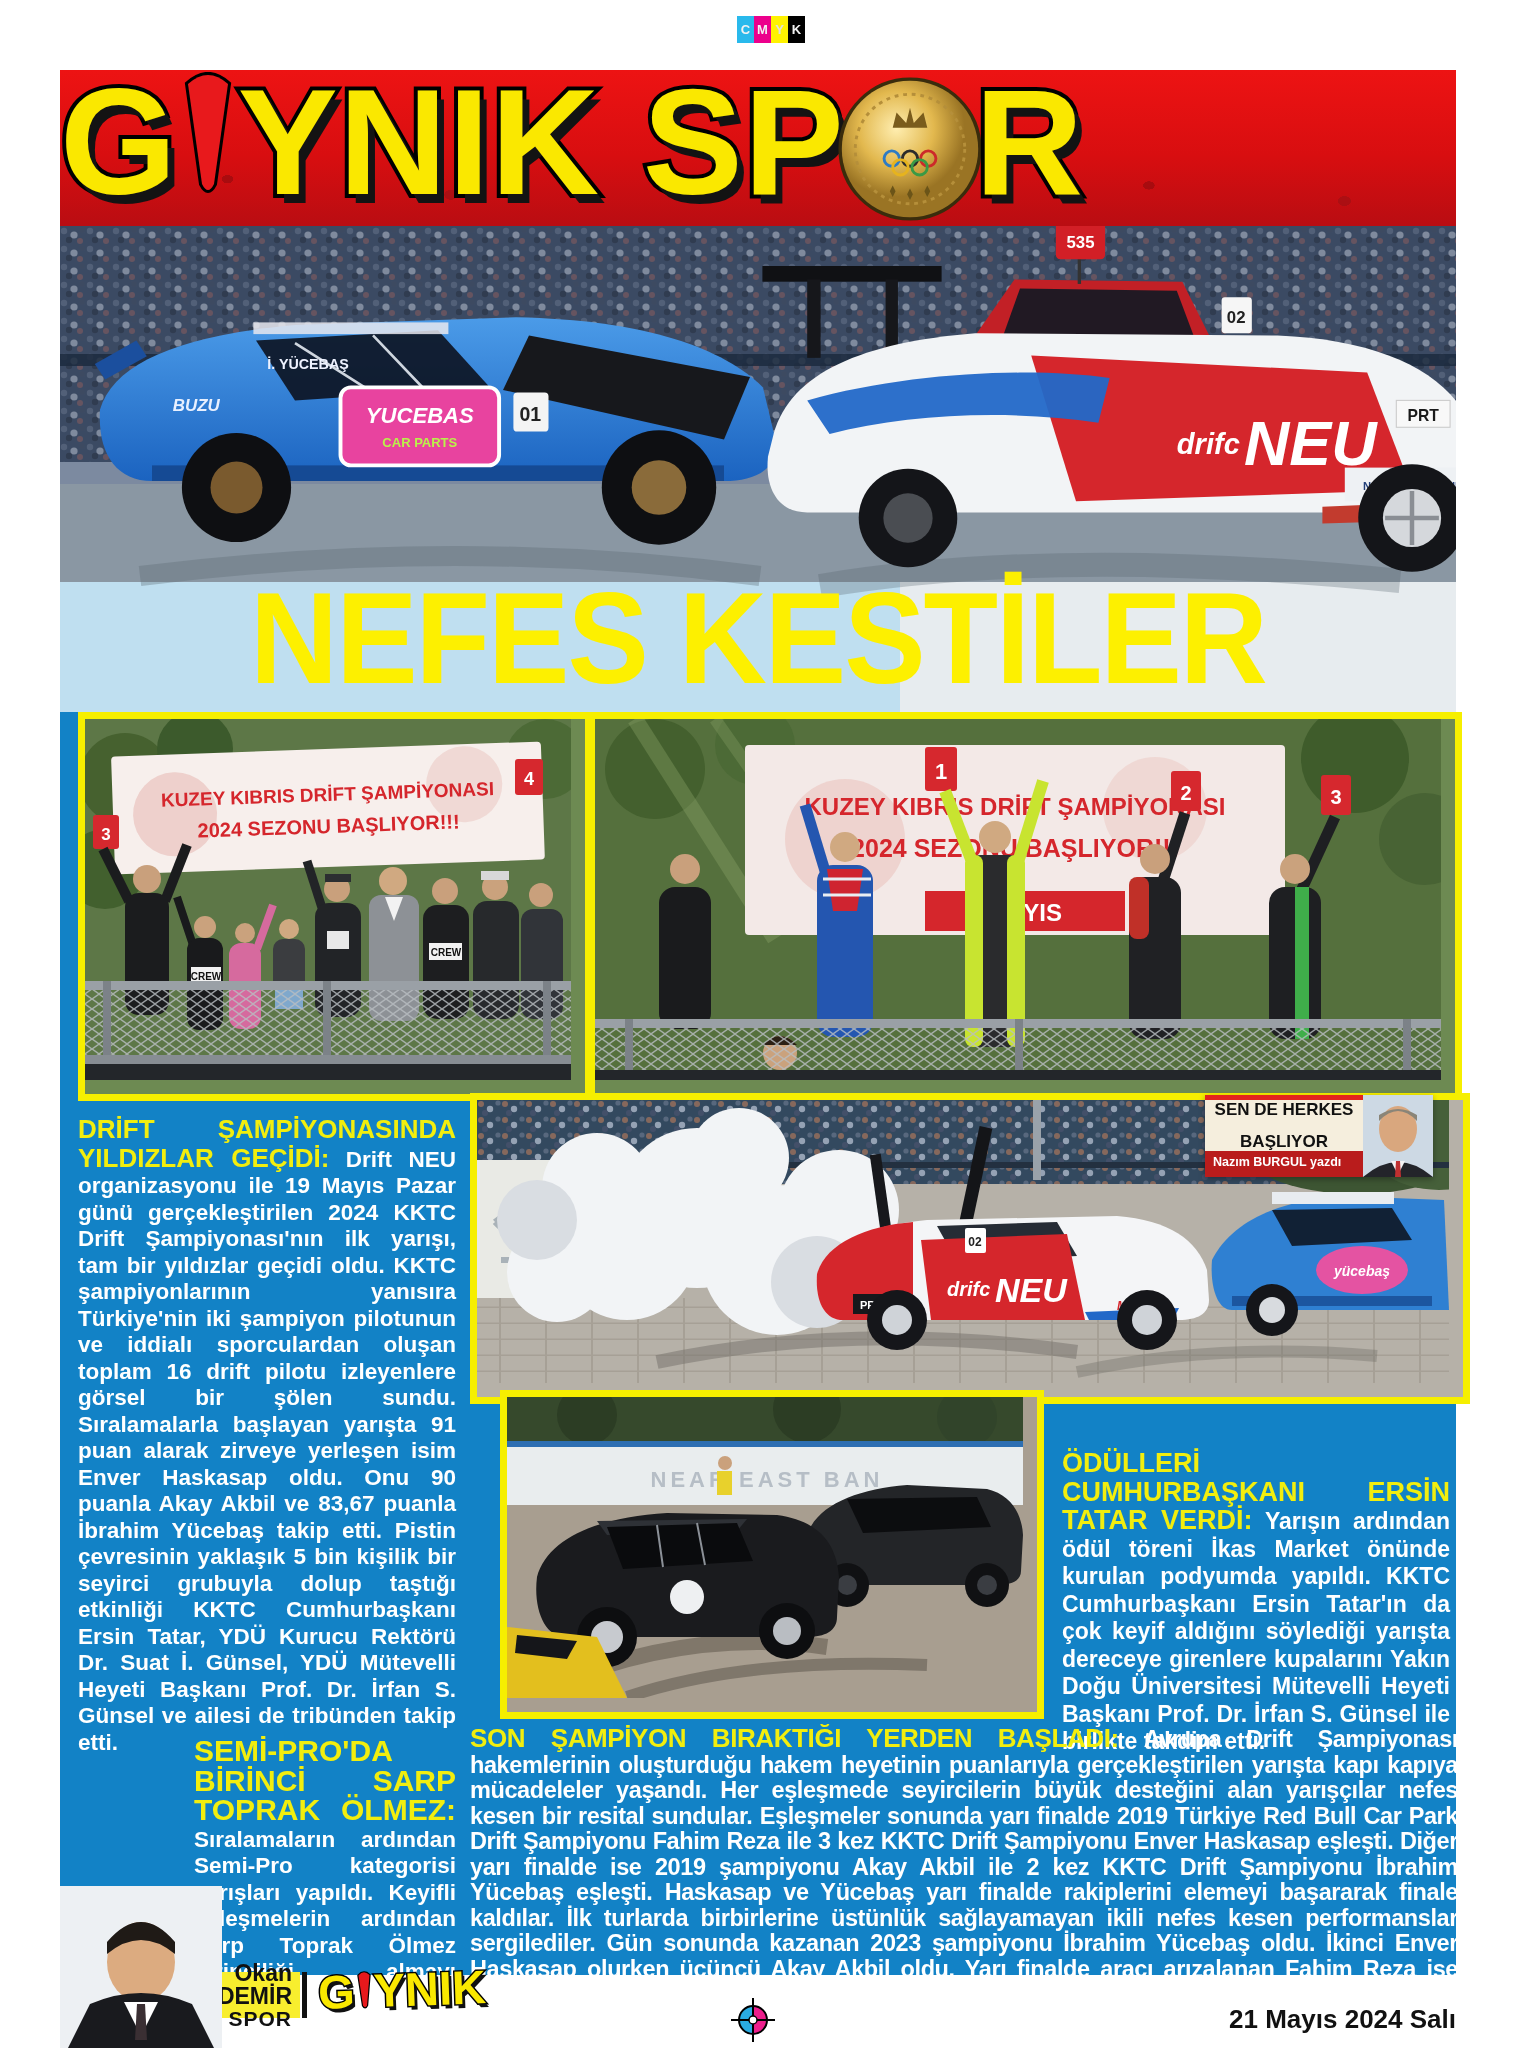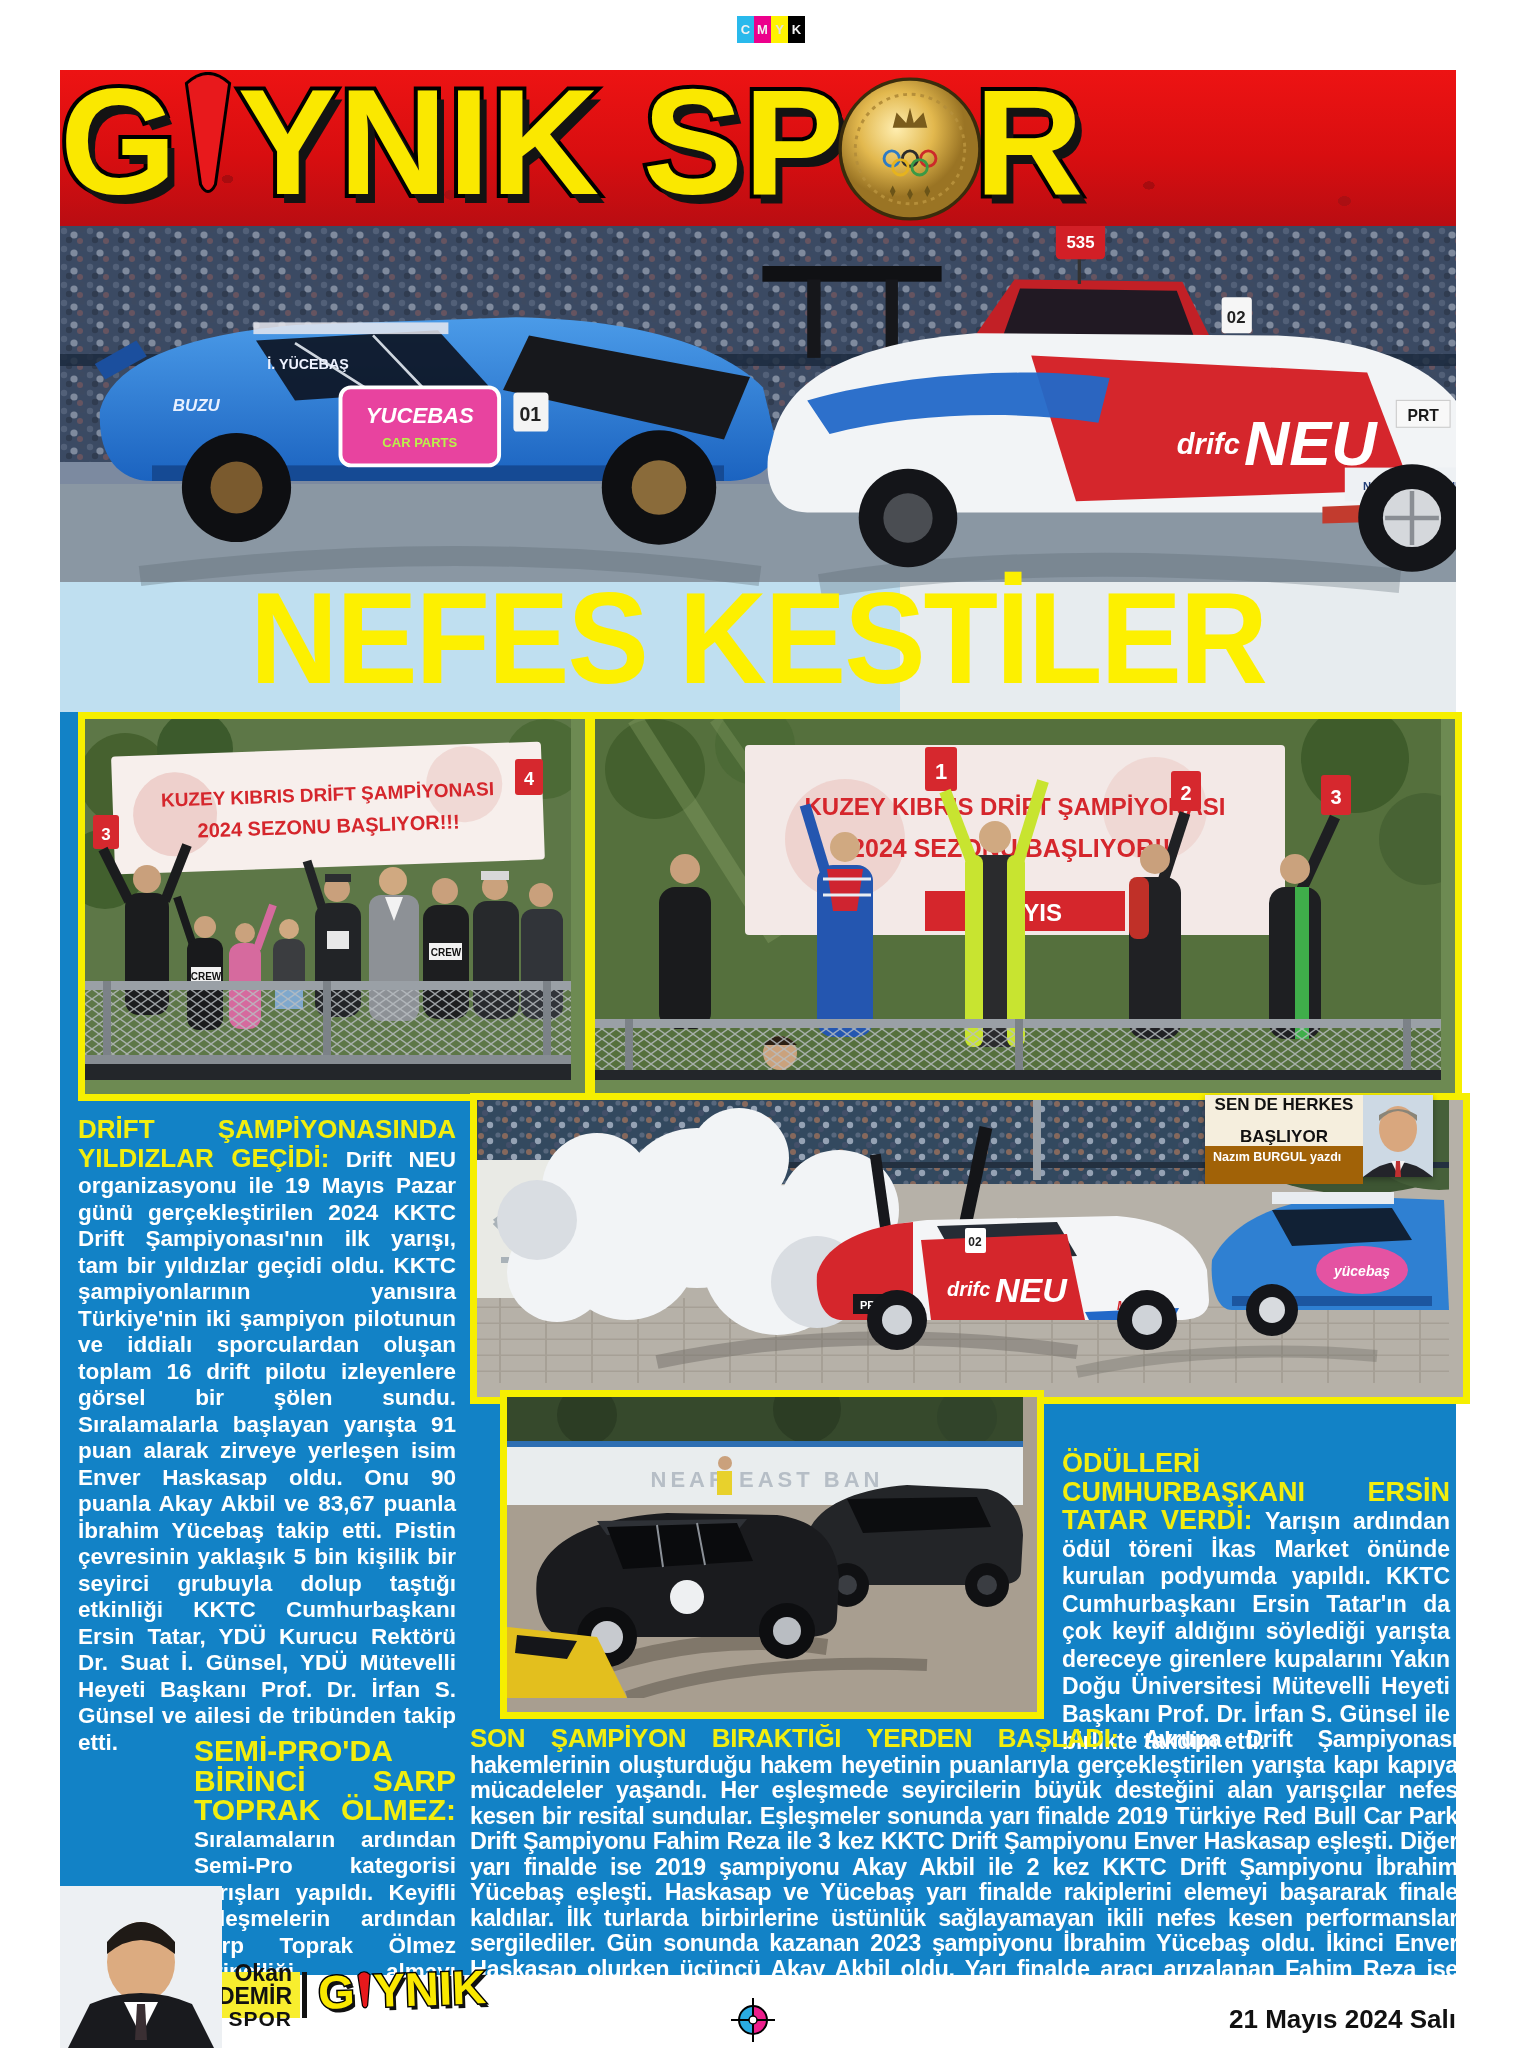--- a/index.html
+++ b/index.html
@@ -48,22 +48,22 @@
   #smoke-photo{left:470px;top:1093px;width:986px;height:297px;background:#b6b1a8;}
   #dark-photo{left:500px;top:1390px;width:530px;height:315px;background:#a89e90;}
 
   
   #burgul-box{left:1205px;top:1095px;width:228px;height:82px;z-index:6;display:flex;
      box-shadow:0 2px 6px rgba(0,0,0,.35);}
   .bb-left{flex:1;display:flex;flex-direction:column;background:#f5eedd;}
   .bb-bar{height:7px;background:#e3231e;}
   .bb-title{flex:1;display:flex;flex-direction:column;justify-content:center;text-align:center;
      font-weight:bold;font-size:17px;line-height:19px;color:#111;gap:13px;}
-  .bb-byline{background:#a16207;color:#fff;font-weight:bold;font-size:12.5px;
-     padding:4px 0 20px 8px;}
+  .bb-byline{background:#b91c1c;color:#fff;font-weight:bold;font-size:12.5px;
+     padding:4px 0 8px 8px;}
   .bb-photo{width:70px;background:#cdd9e4;}
 
   
   article{position:absolute;color:#fff;margin-top:12px;}
   article p{margin:0;text-align:justify;}
   .hd{color:#f2ee0e;font-weight:bold;}
   .bd{color:#ffffff;font-weight:bold;}
   #a1{left:78px;top:1104px;width:378px;font-size:22.5px;line-height:26.5px;}
   #a1 .hd{font-size:26px;}
   #a2{left:78px;top:1726px;width:378px;font-size:22.5px;line-height:26.5px;}

